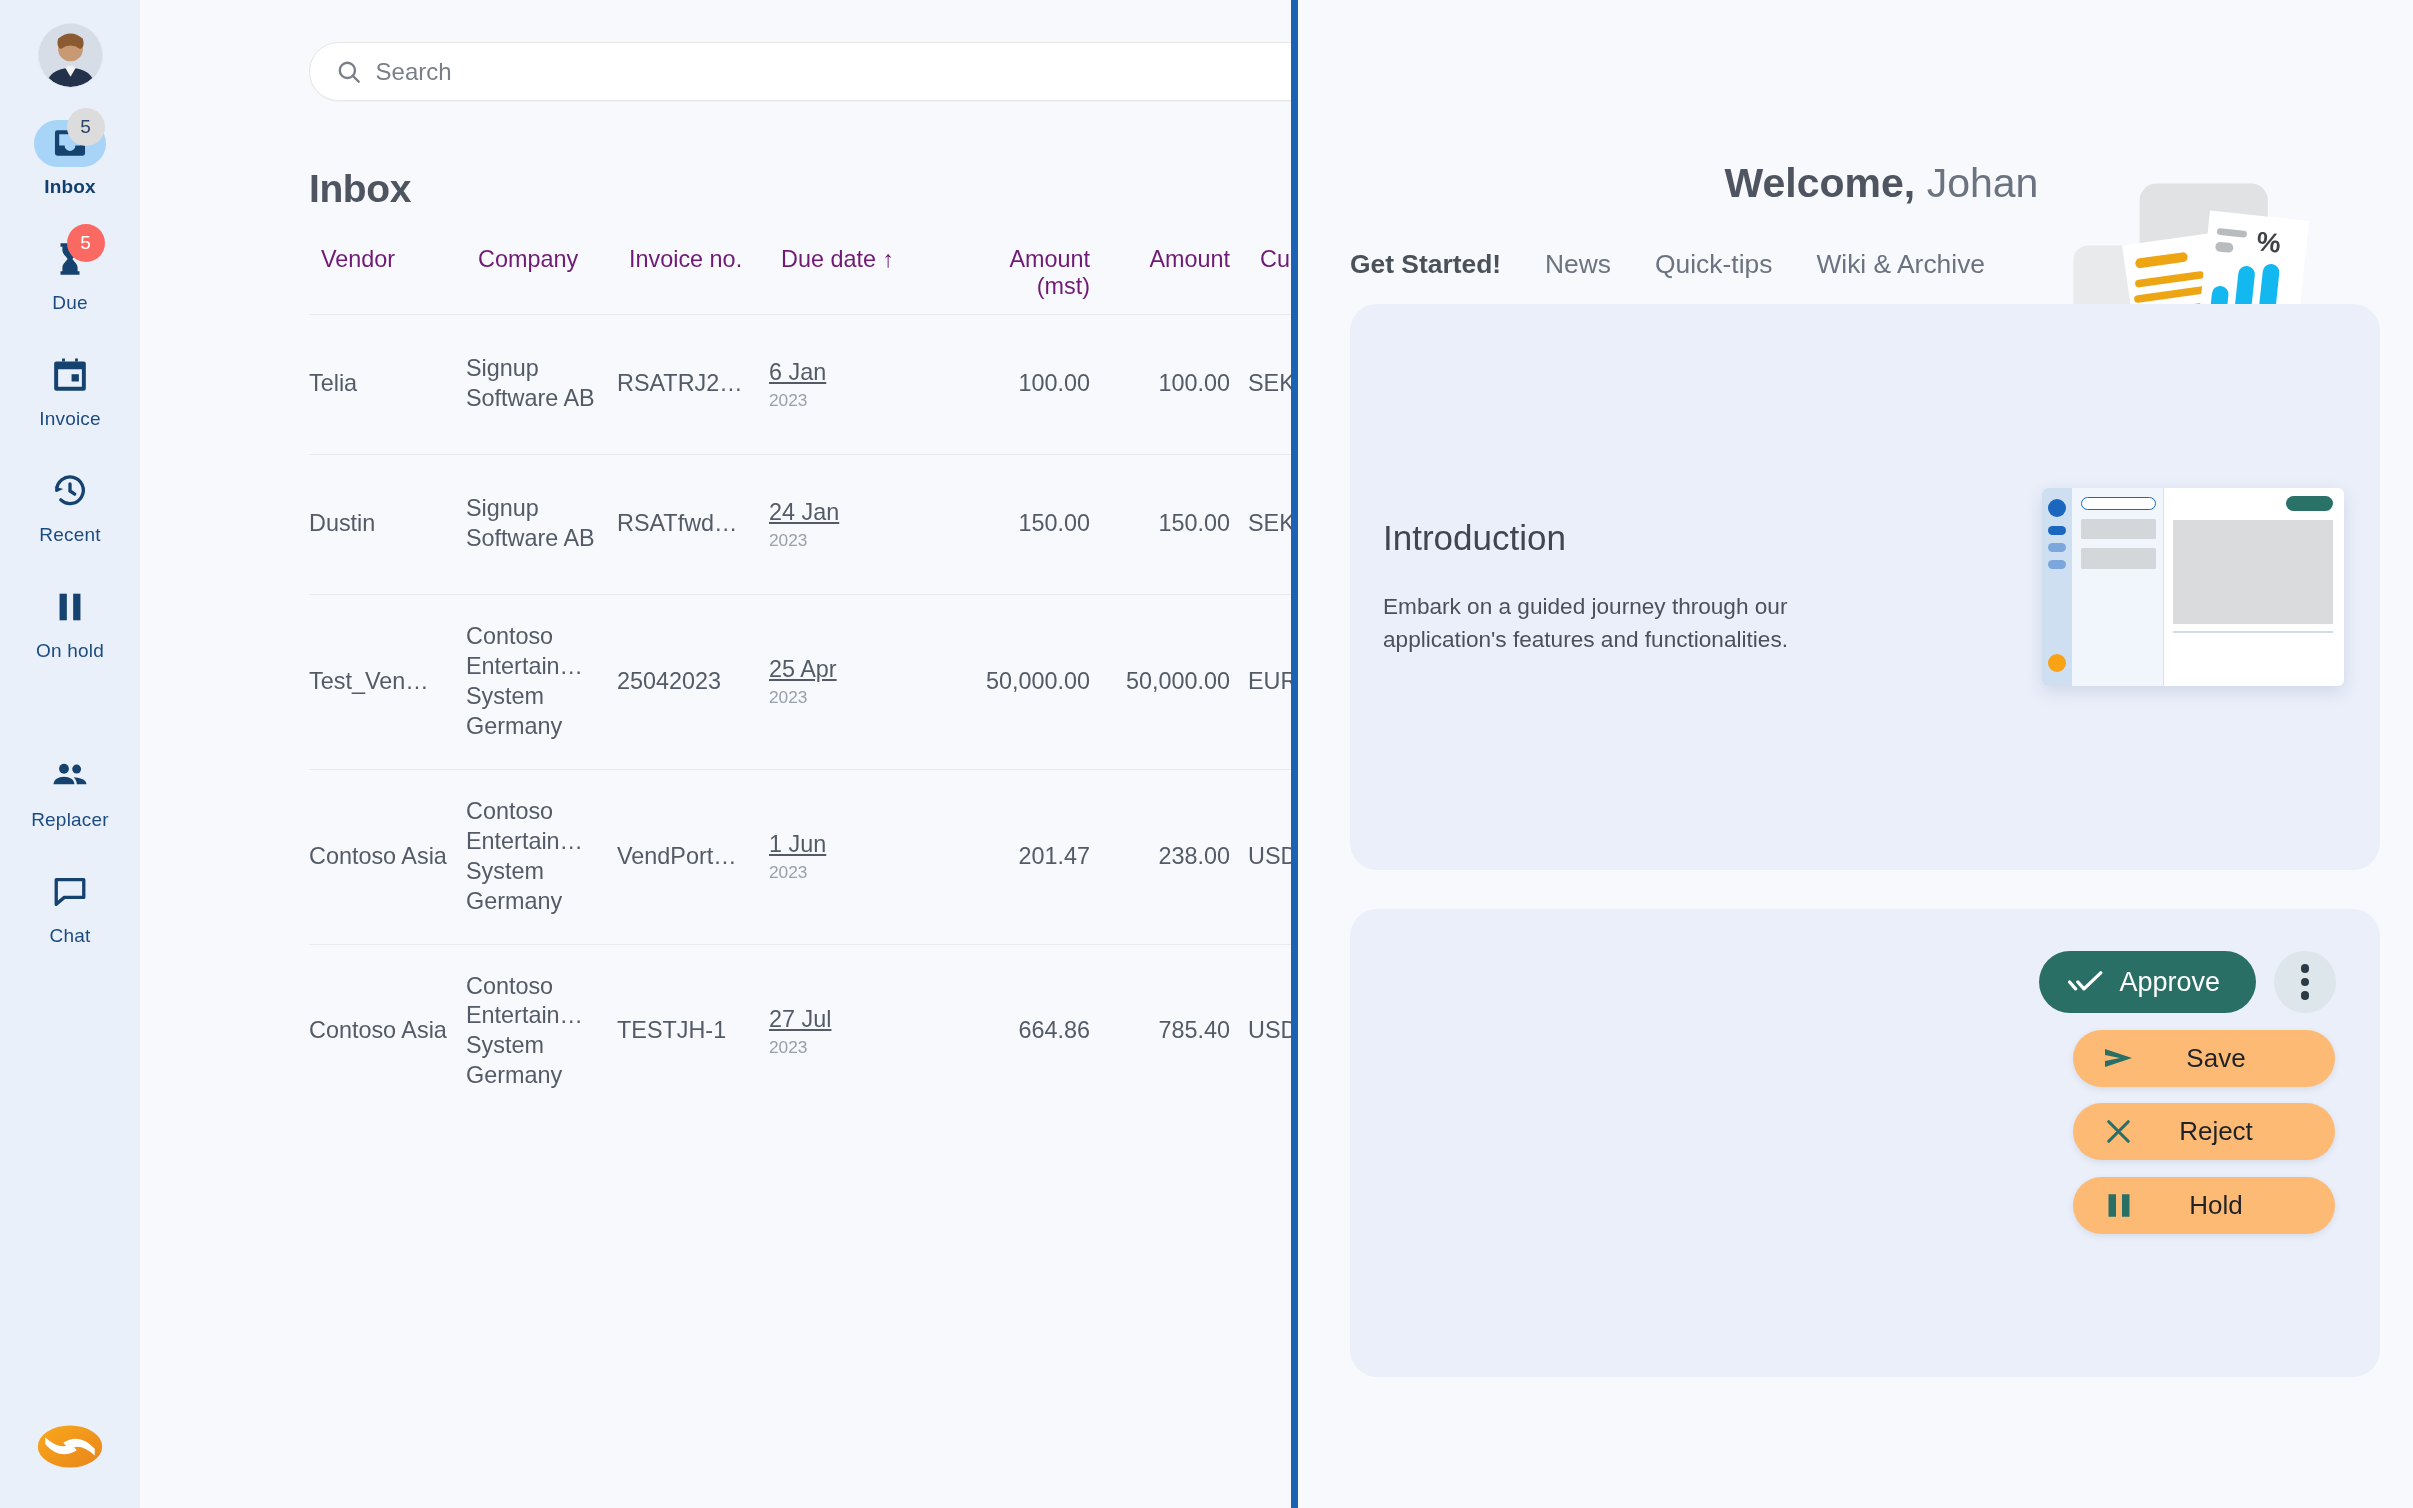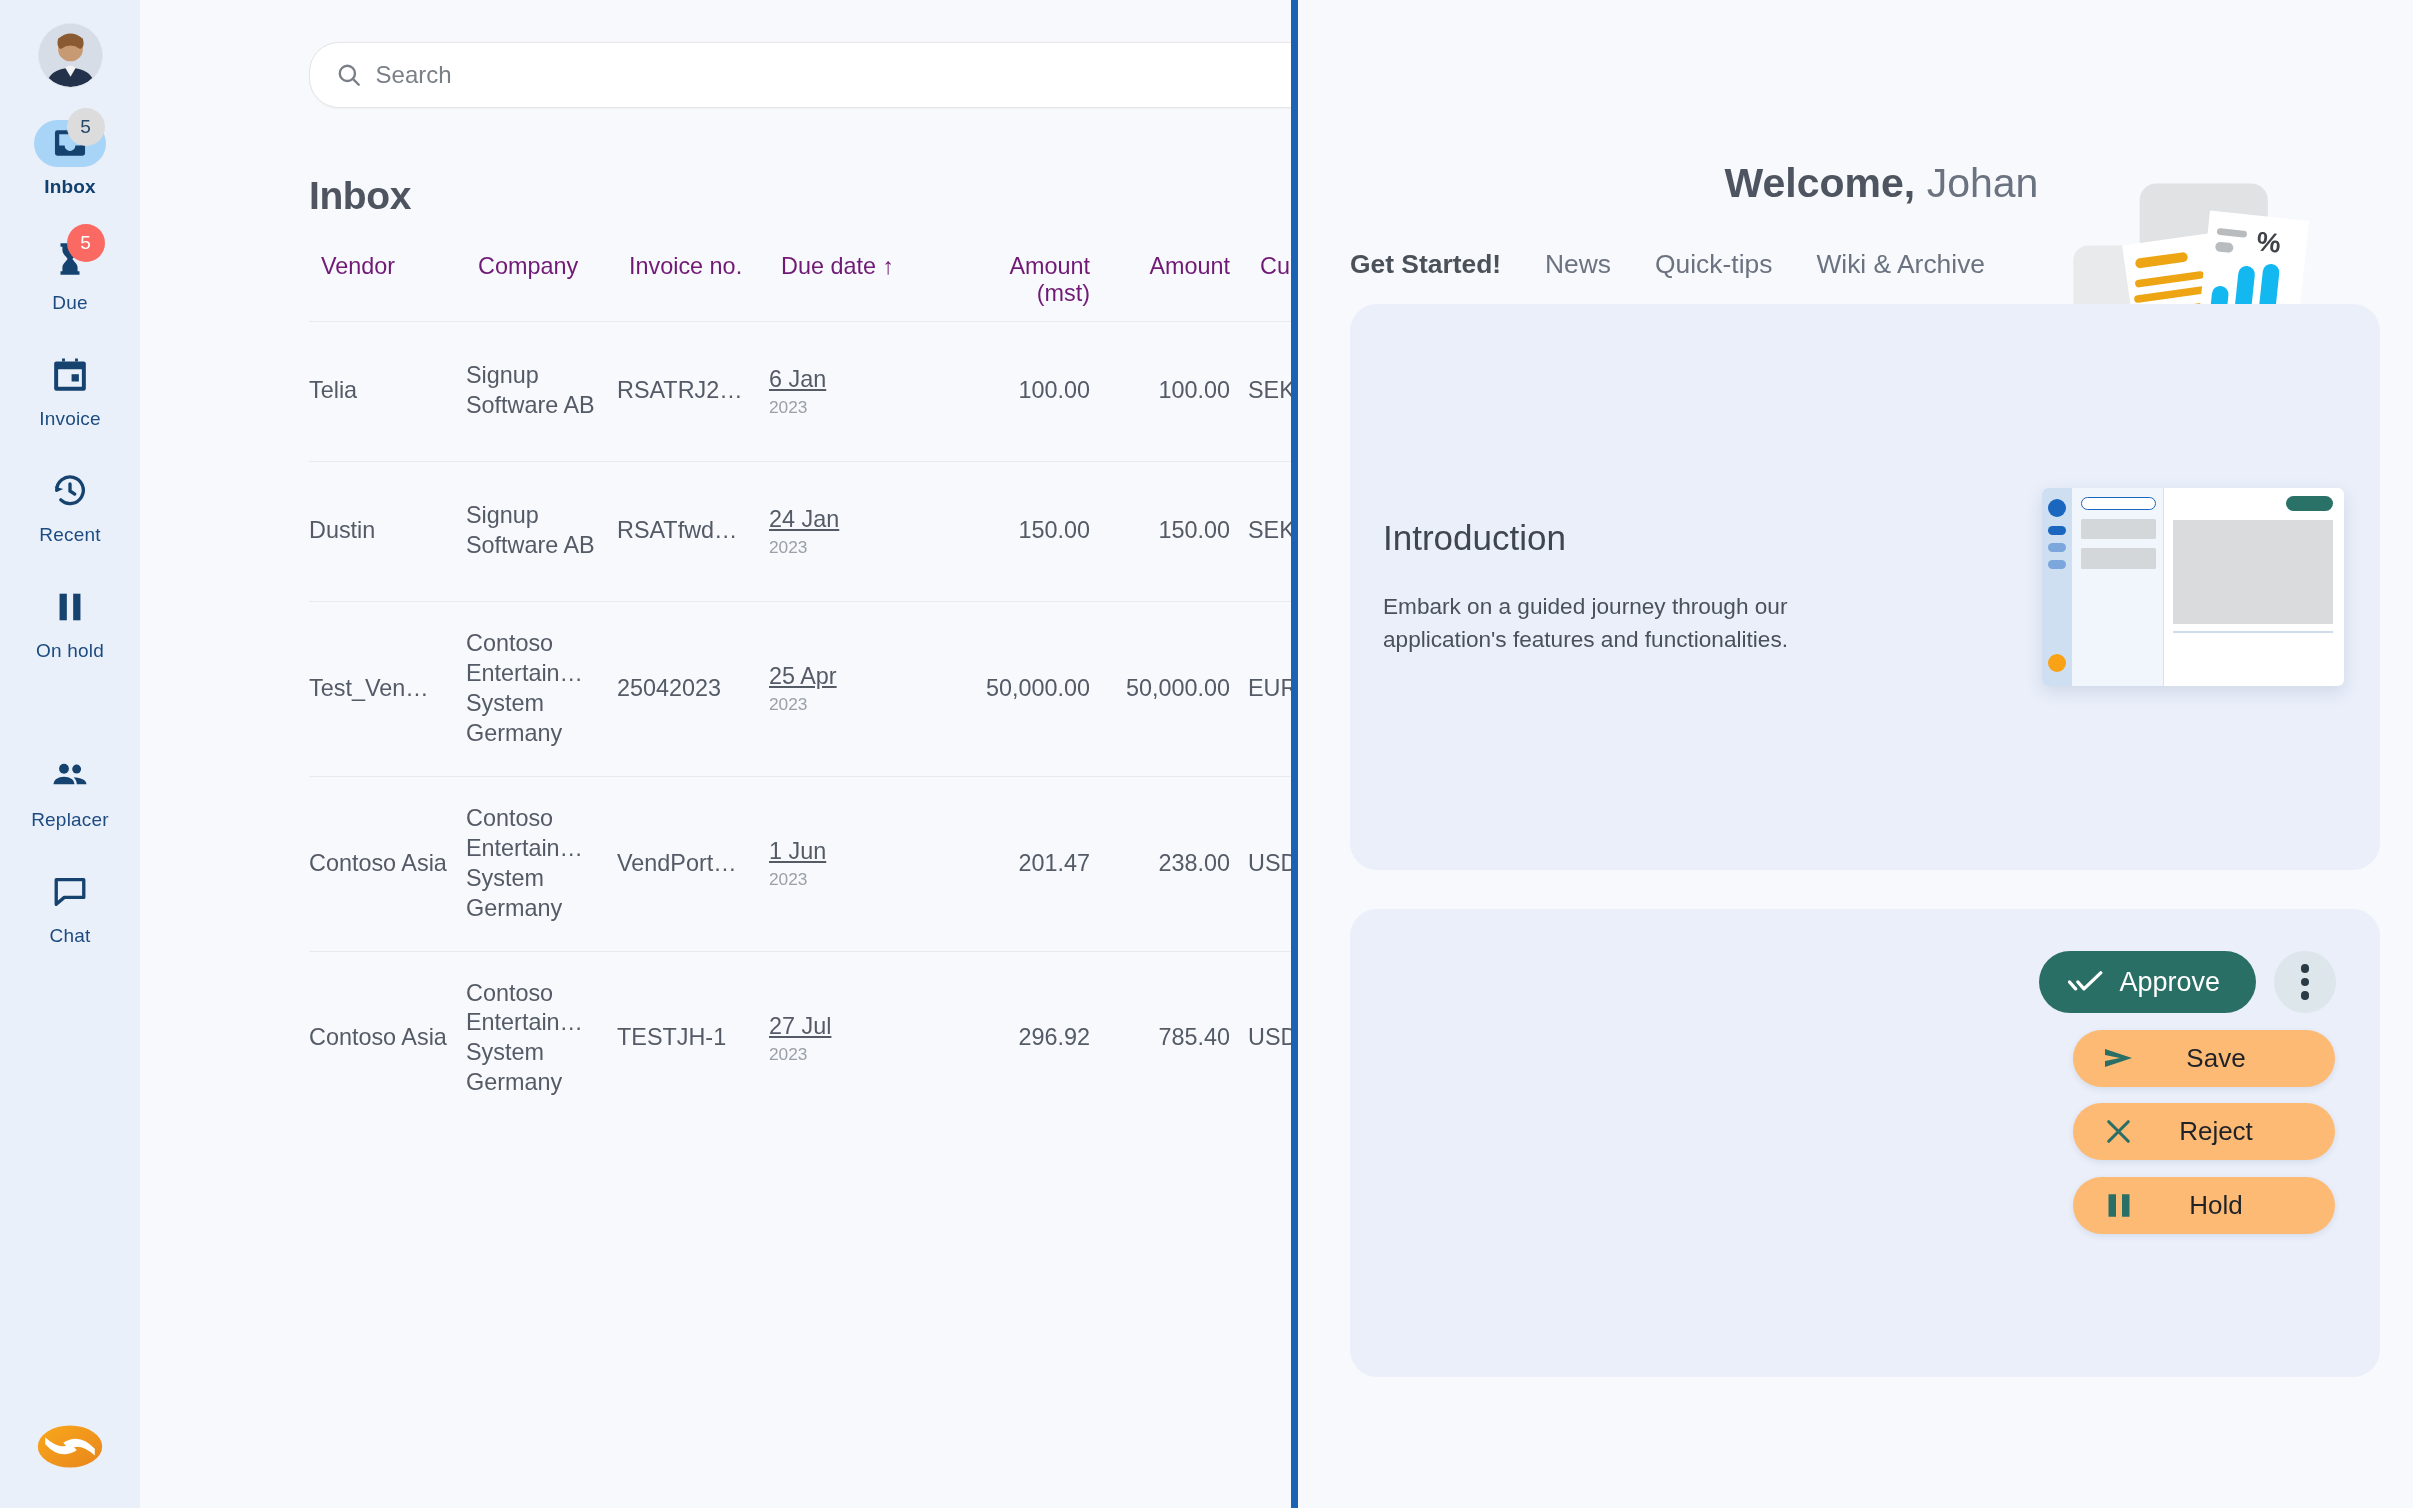--- a/index.html
+++ b/index.html
@@ -76,21 +76,21 @@
   .left-panel {
     flex: 0 0 1151px;
     width: 1151px;
     height: 1508px;
     background: #f7f9fc;
     padding: 0 0 0 0;
     position: relative;
   }
   .search-bar {
     margin: 42px 0 0 169px;
-    width: 1080px; height: 66px;
+    width: 1080px; height: 59px;
     background: #ffffff;
     border: 0.8px solid #e6e6e6;
     border-radius: 30px;
     display: flex; align-items: center;
     padding: 0 26px;
     box-shadow: 0 0.8px 1.5px rgba(16,24,40,.04);
   }
   .search-icon { width: 26px; height: 26px; flex: 0 0 26px; margin-right: 13.6px; }
   .search-input {
     border: none; outline: none; background: transparent;
@@ -464,21 +464,21 @@
       </div>
 
       <div class="trow">
         <div class="td">Contoso Asia</div>
         <div class="td">Contoso Entertain… System Germany</div>
         <div class="td">TESTJH-1</div>
         <div class="td date">
           <span class="d">27 Jul</span>
           <span class="y">2023</span>
         </div>
-        <div class="td num">296.92</div>
+        <div class="td num">664.86</div>
         <div class="td num">785.40</div>
         <div class="td cur">USD</div>
       </div>
     </div>
   </section>
 
   <div class="divider"></div>
 
   <section class="right-panel">
 

